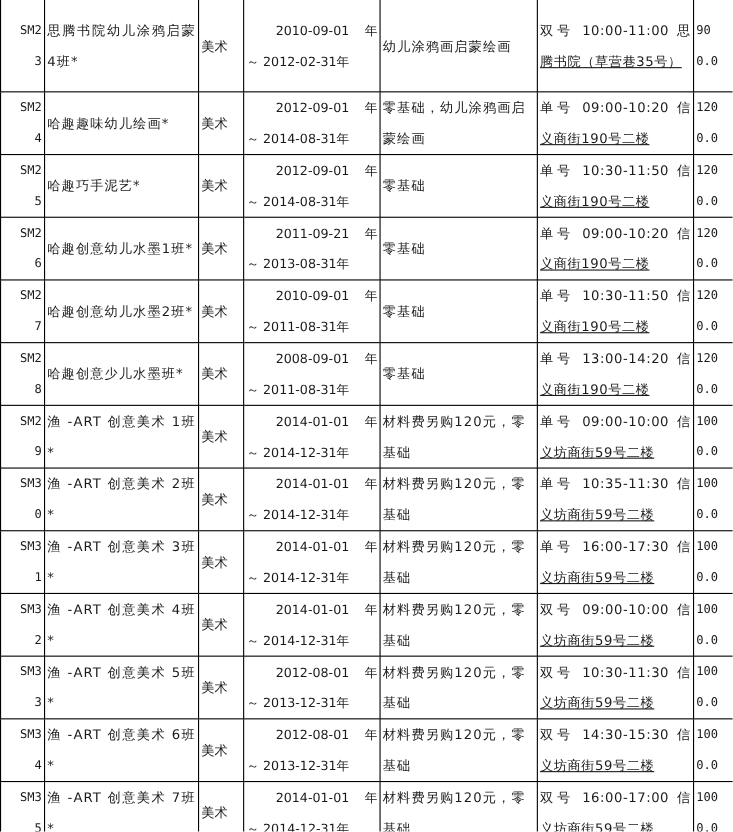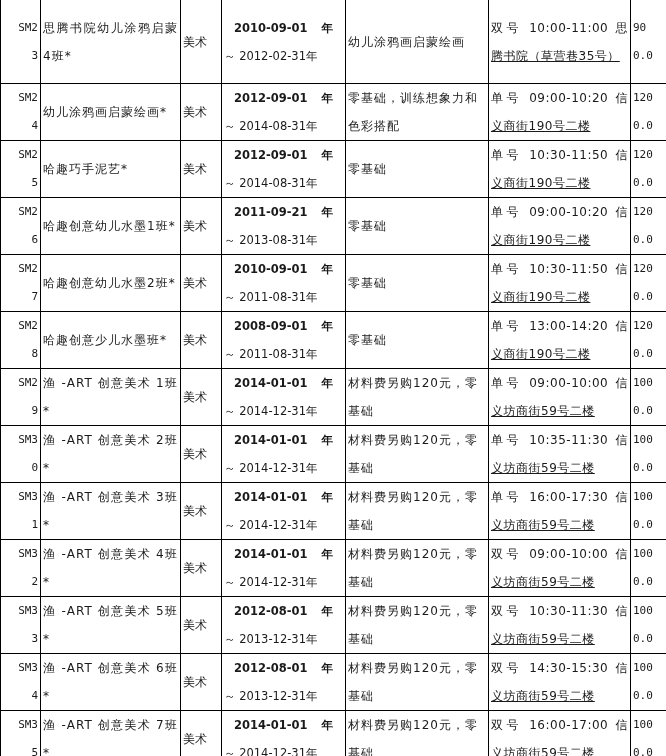--- a/index.html
+++ b/index.html
@@ -20,21 +20,21 @@
     line-height: 28px;
     word-break: break-all;
     overflow: hidden;
   }
   table.course-table tr { height: 56px; }
   table.course-table tr.first { height: 84px; }
   td.c-code { width: 35px; font-family: "DejaVu Sans Mono", "Liberation Mono", monospace; font-size: 11px; letter-spacing: 0px; text-align: right; }
   td.c-name { width: 135px; text-align: justify; letter-spacing: 1px; }
   td.c-cat { width: 36px; }
   td.c-date { width: 119px; font-size: 11.5px; }
-  td.c-date .d1 { display: block; text-align: center; white-space: nowrap; padding-right: 0px; font-weight: bold; }
+  td.c-date .d1 { display: block; text-align: right; white-space: nowrap; padding-right: 0px; }
   td.c-date .d1 .yr { margin-left: 14px; }
   td.c-date .d2 { display: block; white-space: nowrap; }
   td.c-req { width: 138px; letter-spacing: 1px; }
   td.c-sched { width: 137px; letter-spacing: 0.5px; }
   td.c-sched .s1 { display: block; white-space: nowrap; text-align: justify; text-align-last: justify; }
   td.c-sched .s2 { display: block; white-space: nowrap; text-decoration: underline; }
   td.c-price { width: 38px; font-family: "DejaVu Sans Mono", "Liberation Mono", monospace; font-size: 11px; }
   td.c-price span { display: block; }
 </style>
 </head>
@@ -57,27 +57,27 @@
           <span class="s2">腾书院（草营巷35号）</span>
         </td>
     <td class="c-price">
           <span>90</span>
           <span>0.0</span>
         </td>
   </tr>
 
   <tr>
     <td class="c-code"><span>SM2</span><br><span>4</span></td>
-    <td class="c-name">幼儿涂鸦画启蒙绘画*</td>
+    <td class="c-name">哈趣趣味幼儿绘画*</td>
     <td class="c-cat">美术</td>
     <td class="c-date">
           <span class="d1"><span>2012-09-01</span><span class="yr">年</span></span>
           <span class="d2">～ 2014-08-31年</span>
         </td>
-    <td class="c-req">零基础，训练想象力和色彩搭配</td>
+    <td class="c-req">零基础，幼儿涂鸦画启蒙绘画</td>
     <td class="c-sched">
           <span class="s1">单号 09:00-10:20 信</span>
           <span class="s2">义商街190号二楼</span>
         </td>
     <td class="c-price">
           <span>120</span>
           <span>0.0</span>
         </td>
   </tr>
 

